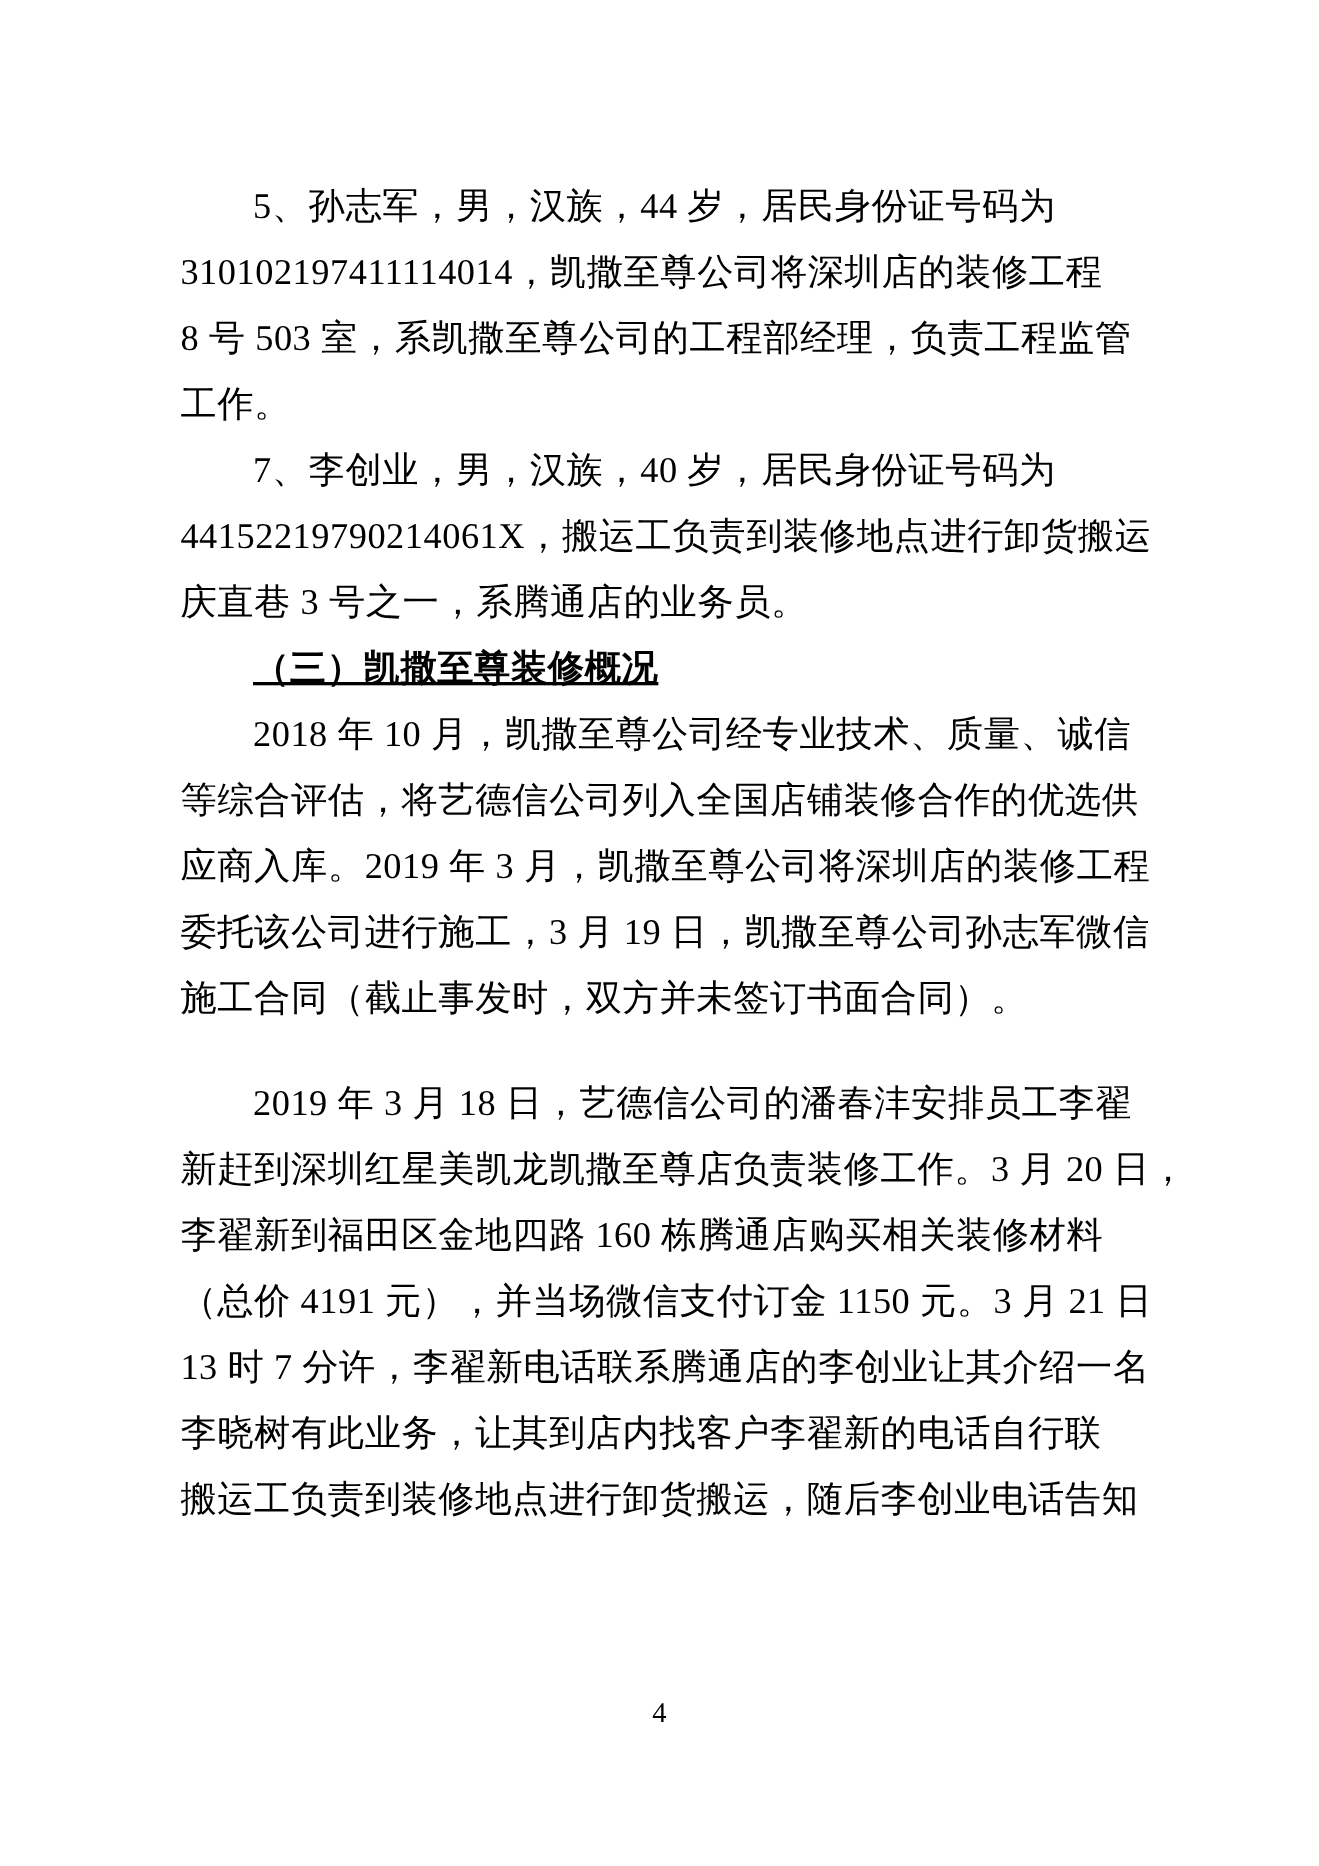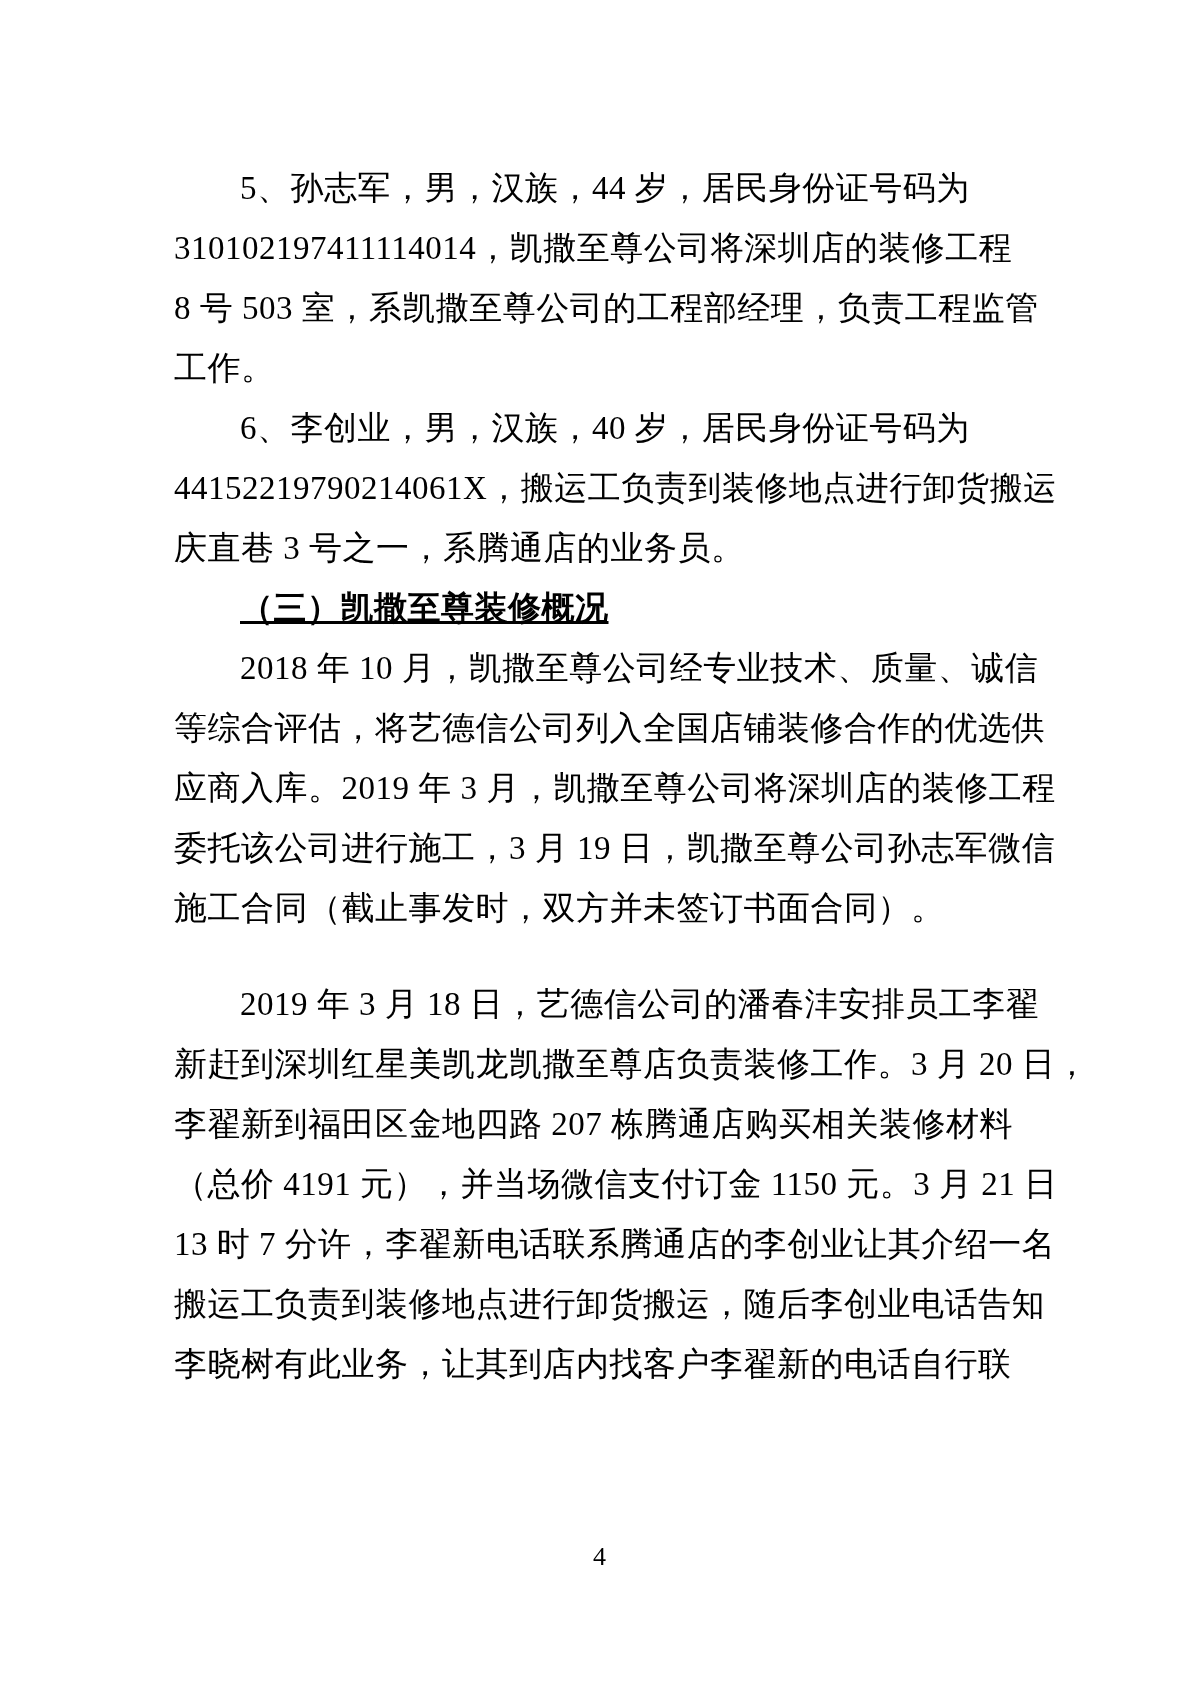--- a/index.html
+++ b/index.html
@@ -15,21 +15,21 @@
     position: relative;
     overflow: hidden;
   }
   .page {
     position: absolute;
     inset: 0;
     background: #ffffff;
   }
   .content {
     position: absolute;
-    left: 174px;
+    left: 164px;
     top: 158px;
     width: 866px;
   }
   .line {
     font-size: 33px;
     height: 60px;
     line-height: 60px;
     white-space: nowrap;
     text-align: left;
     letter-spacing: 0.5px;
@@ -56,32 +56,32 @@
 </style>
 </head>
 <body>
 
 <div class="page">
   <div class="content">
       <div class="line indent">5、孙志军，男，汉族，44 岁，居民身份证号码为</div>
       <div class="line">310102197411114014，凯撒至尊公司将深圳店的装修工程</div>
       <div class="line">8 号 503 室，系凯撒至尊公司的工程部经理，负责工程监管</div>
       <div class="line">工作。</div>
-      <div class="line indent">6、李创业，男，汉族，40 岁，居民身份证号码为</div>
+      <div class="line indent">7、李创业，男，汉族，40 岁，居民身份证号码为</div>
       <div class="line">44152219790214061X，搬运工负责到装修地点进行卸货搬运</div>
       <div class="line">庆直巷 3 号之一，系腾通店的业务员。</div>
       <div class="line heading indent">（三）凯撒至尊装修概况</div>
       <div class="line indent">2018 年 10 月，凯撒至尊公司经专业技术、质量、诚信</div>
       <div class="line">等综合评估，将艺德信公司列入全国店铺装修合作的优选供</div>
       <div class="line">应商入库。2019 年 3 月，凯撒至尊公司将深圳店的装修工程</div>
       <div class="line">委托该公司进行施工，3 月 19 日，凯撒至尊公司孙志军微信</div>
       <div class="line">施工合同（截止事发时，双方并未签订书面合同）。</div>
       <div class="spacer"></div>
       <div class="line indent">2019 年 3 月 18 日，艺德信公司的潘春沣安排员工李翟</div>
       <div class="line">新赶到深圳红星美凯龙凯撒至尊店负责装修工作。3 月 20 日，</div>
-      <div class="line">李翟新到福田区金地四路 207 栋腾通店购买相关装修材料</div>
+      <div class="line">李翟新到福田区金地四路 160 栋腾通店购买相关装修材料</div>
       <div class="line">（总价 4191 元），并当场微信支付订金 1150 元。3 月 21 日</div>
       <div class="line">13 时 7 分许，李翟新电话联系腾通店的李创业让其介绍一名</div>
+      <div class="line">李晓树有此业务，让其到店内找客户李翟新的电话自行联</div>
       <div class="line">搬运工负责到装修地点进行卸货搬运，随后李创业电话告知</div>
-      <div class="line">李晓树有此业务，让其到店内找客户李翟新的电话自行联</div>
     </div>
   <div class="page-number">4</div>
 </div>
 
 </body></html>

